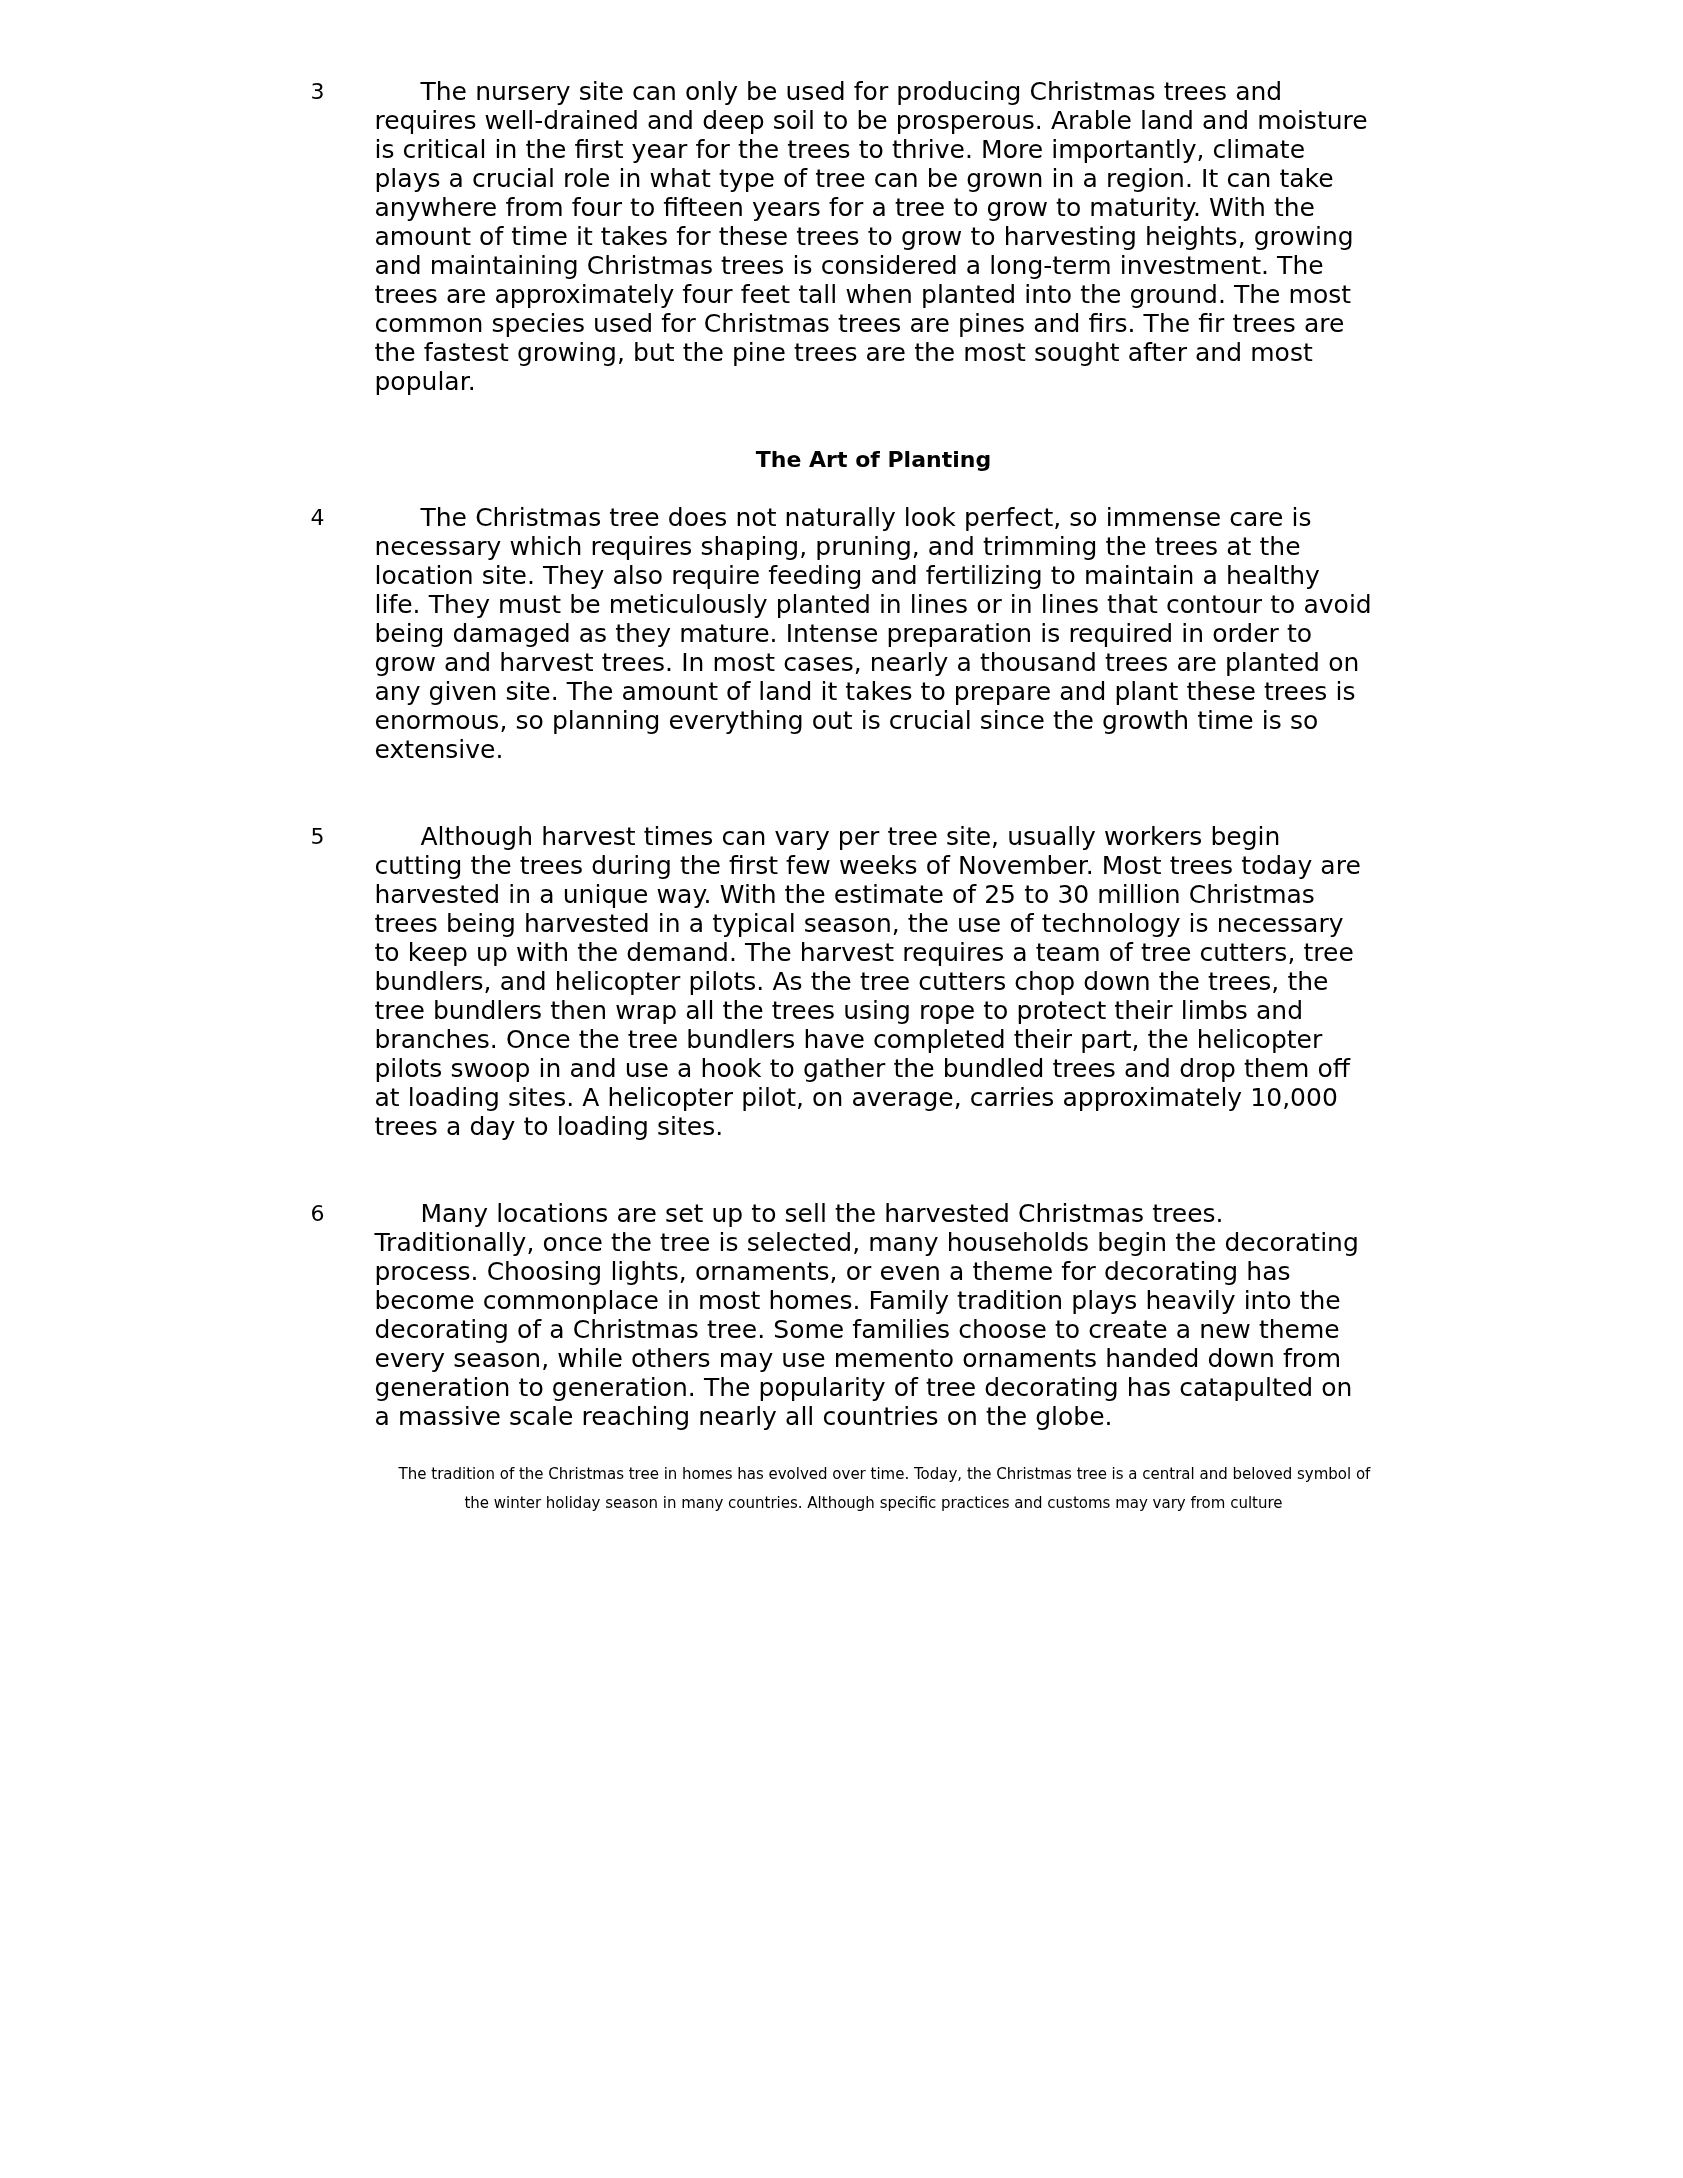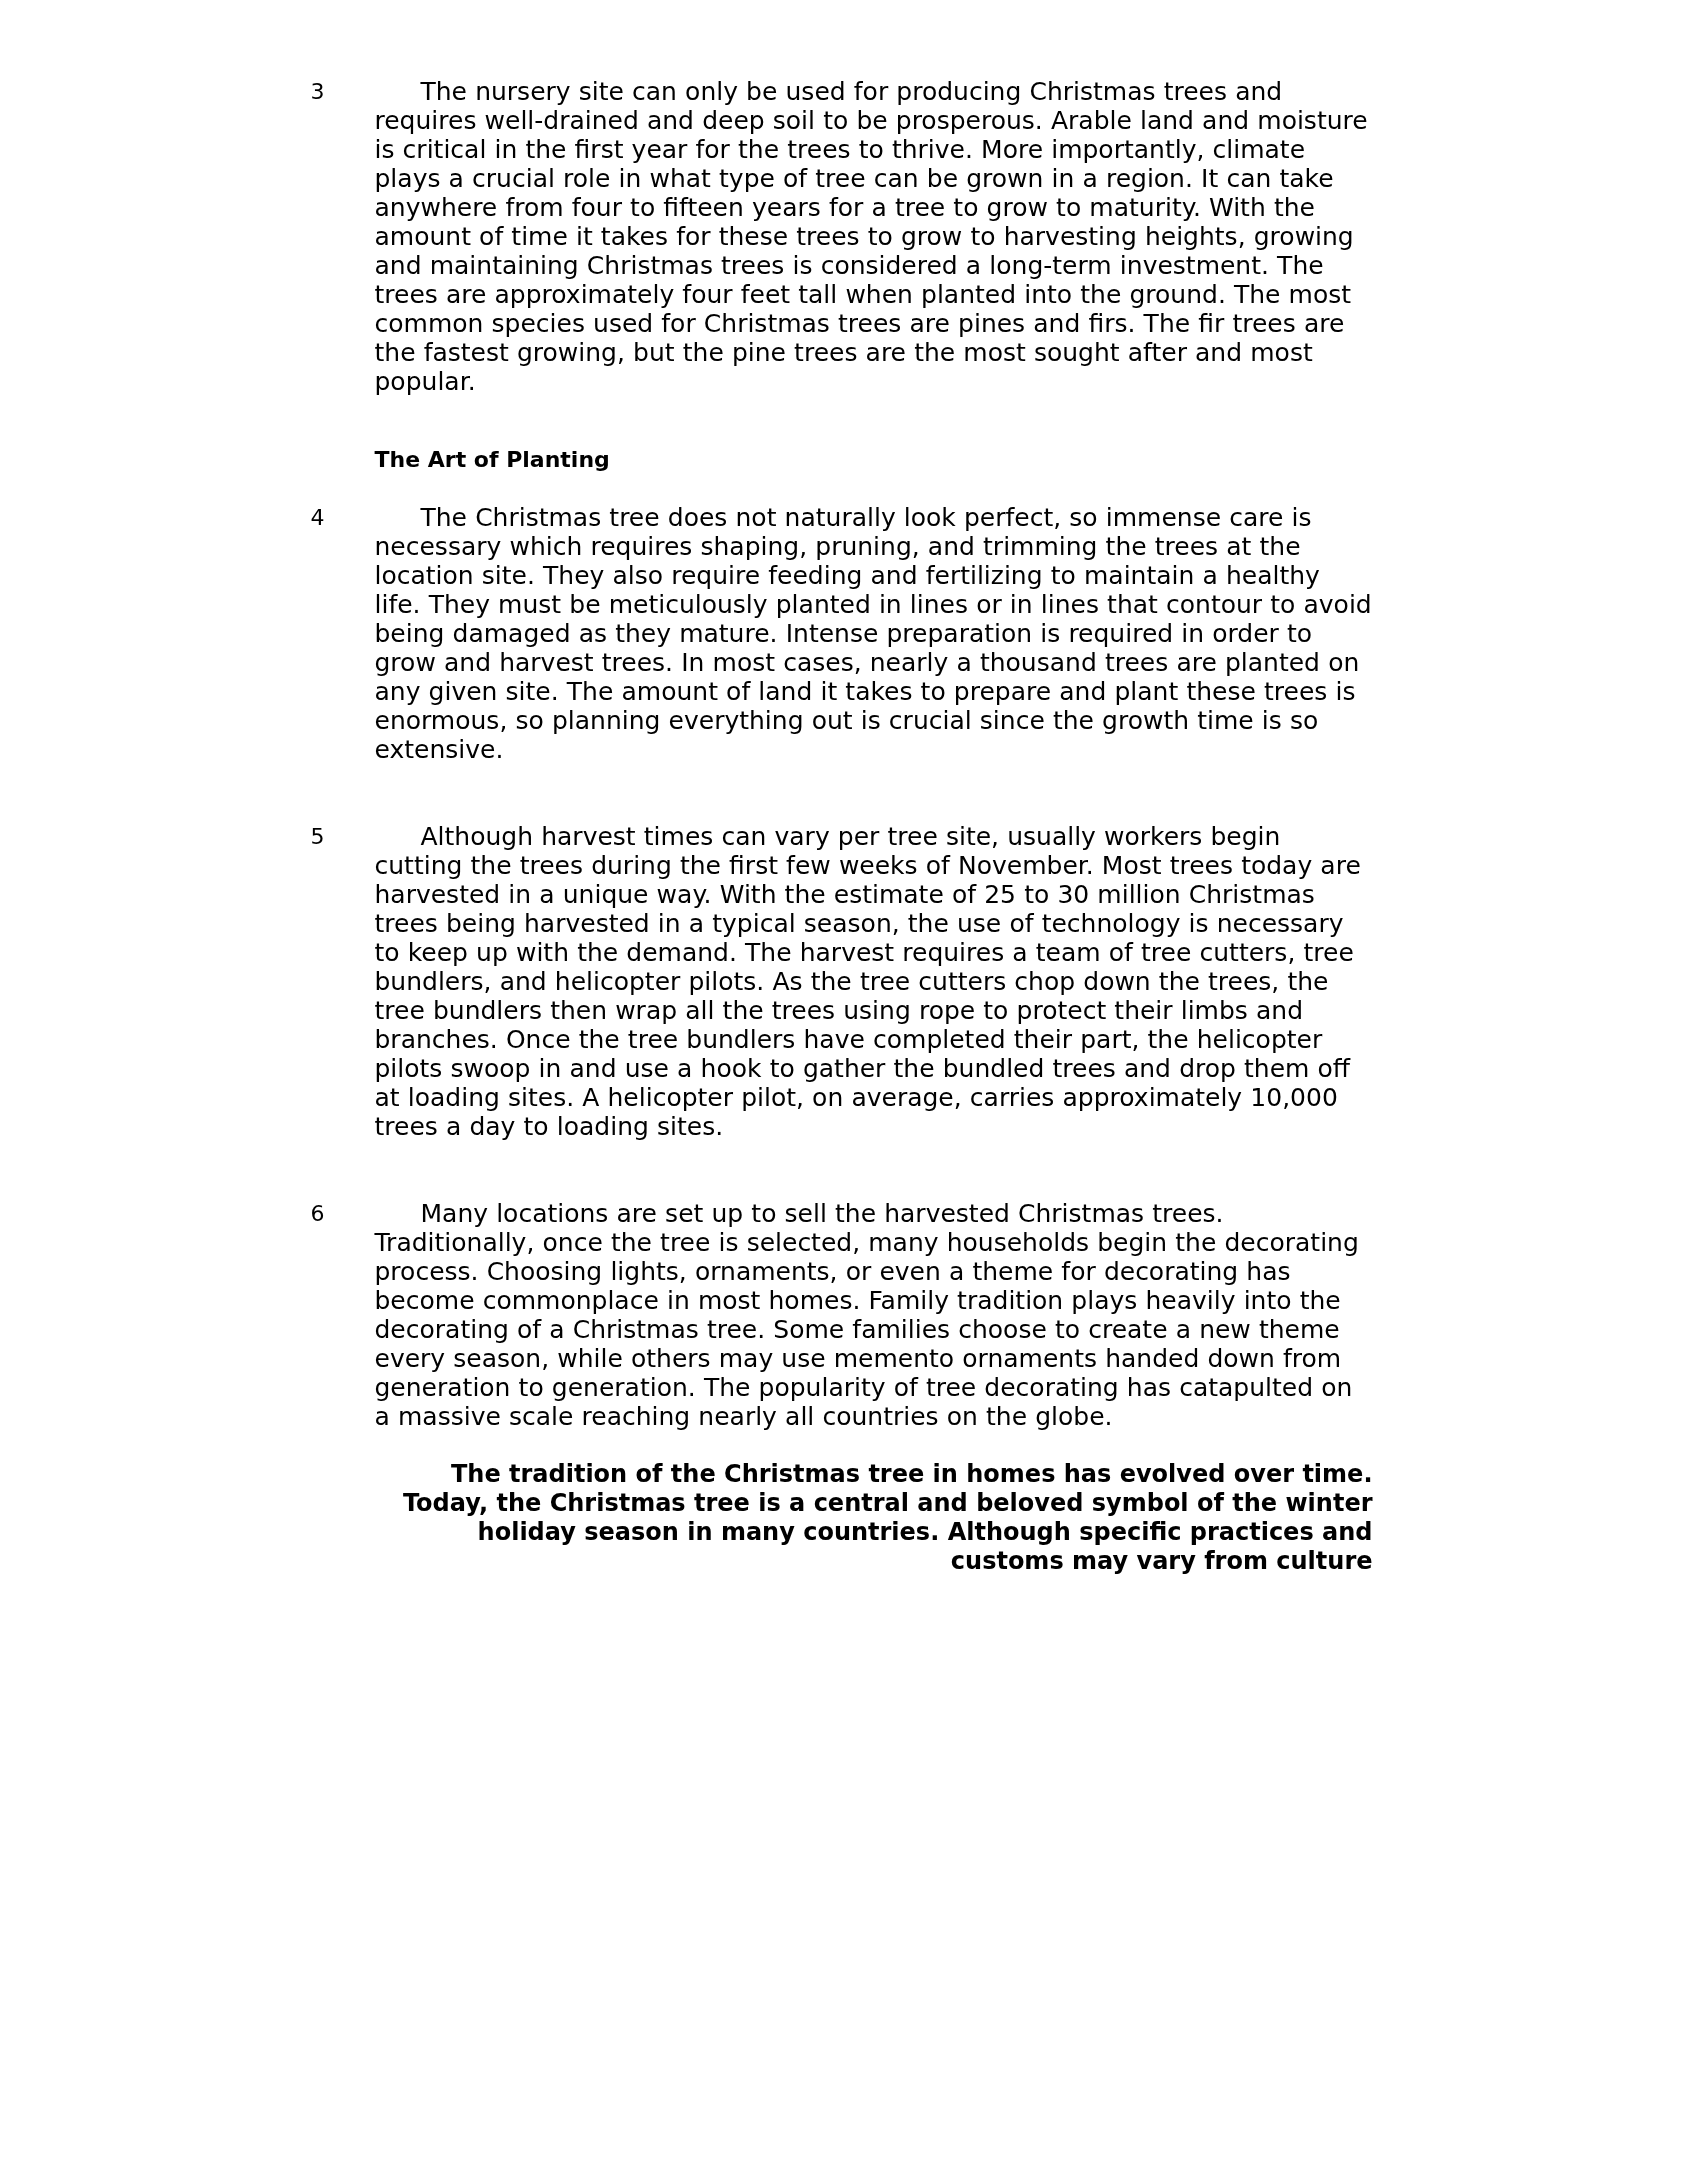--- a/index.html
+++ b/index.html
@@ -68,30 +68,30 @@
     width: 46px;
   }
 
   .heading {
     margin-left: 64px;
     font-size: 22px;
     line-height: 29px;
     font-weight: bold;
     font-family: "DejaVu Sans", sans-serif;
     color: #000000;
+    text-align: center;
   }
 
   .plain-para {
     margin-left: 64px;
-    font-size: 24px;
+    font-size: 15px;
     line-height: 29px;
     font-family: "DejaVu Sans", sans-serif;
     color: #000000;
-    text-align: right;
-    font-weight: bold;
+    text-align: center;
   }
 
   .plain-para .indent-sm {
     display: inline-block;
     width: 22px;
   }
 
   .gap-lg { height: 49px; }
   .gap-md { height: 29px; }
 </style>

